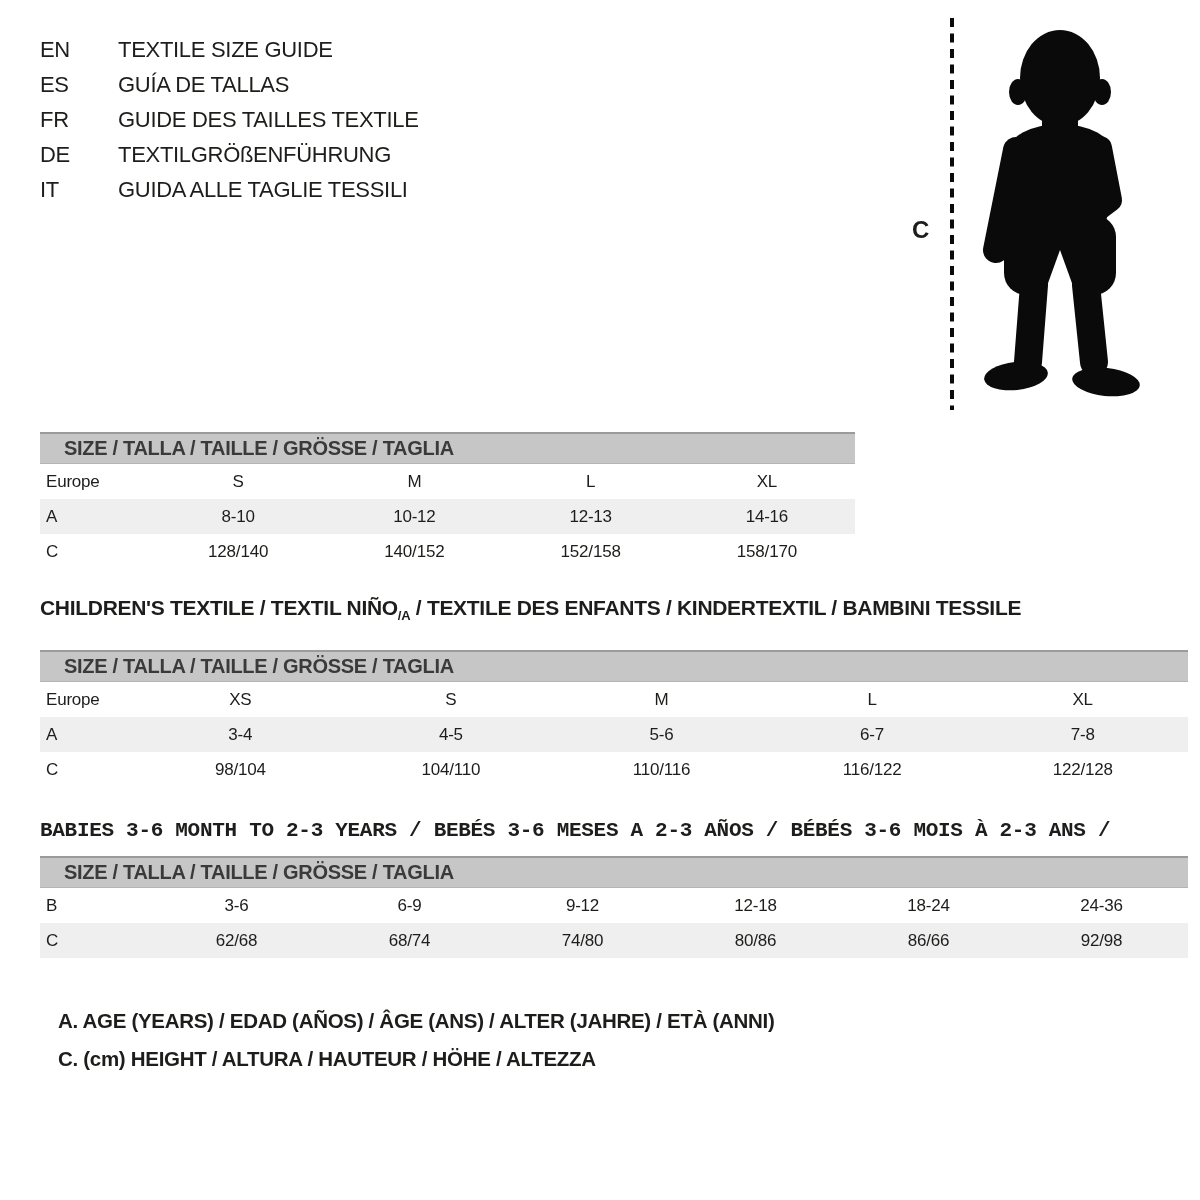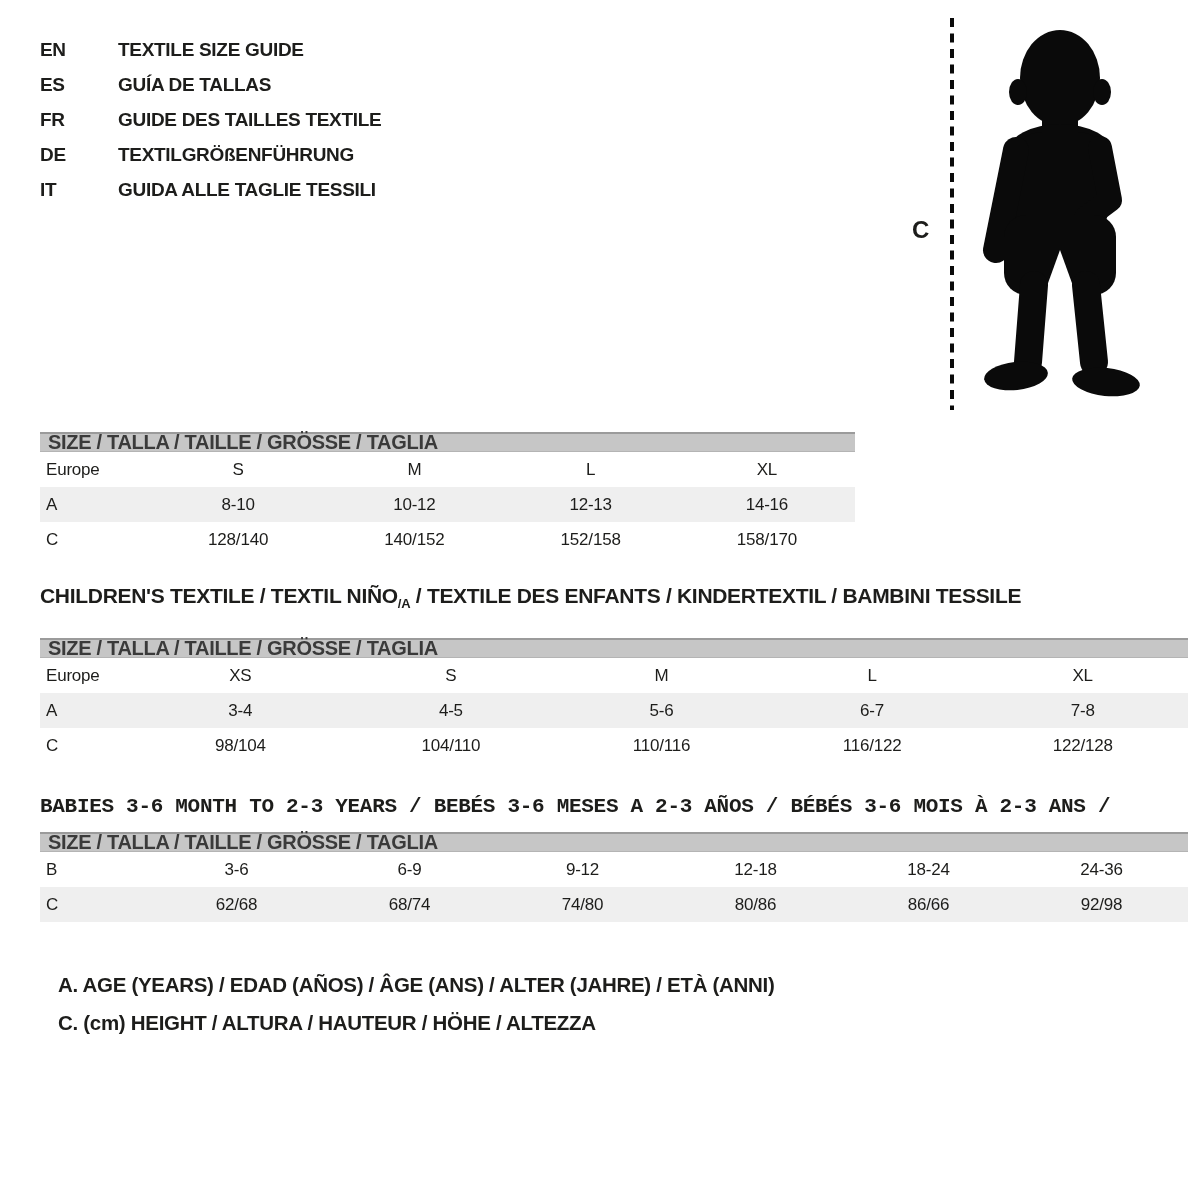--- a/index.html
+++ b/index.html
@@ -26,22 +26,22 @@
     padding-top:32px;
     padding-left:40px;
   }
   .lang-row{
     display:grid;
     grid-template-columns:78px 1fr;
     height:35px;
     align-items:center;
   }
   .lang-code,.lang-title{
-    font-weight:700;
-    font-size:19px;
+    font-weight:400;
+    font-size:22px;
     letter-spacing:-0.3px;
     white-space:nowrap;
   }
   
   .figure{
     position:absolute;
     left:900px;top:10px;
     width:250px;height:405px;
   }
   .figure svg{display:block;width:100%;height:100%;}
@@ -62,26 +62,26 @@
   }
   .size-table[data-idx="2"] .table-title .title-line{line-height:38px;font-family:Liberation Mono, monospace;}
   .size-table[data-idx="0"]{margin-top:225px;}
   .size-table[data-idx="1"]{margin-top:27px;}
   .size-table[data-idx="2"]{margin-top:25px;}
   .size-table[data-idx="0"] .tbl{width:815px;margin-top:28px;}
   .size-table[data-idx="1"] .tbl{width:1148px;margin-top:22px;}
   .size-table[data-idx="2"] .tbl{width:1148px;margin-top:6px;}
   .size-table[data-idx="1"] .trow{grid-template-columns:95px repeat(var(--n),1fr);}
   .bar{
-    height:20px;
+    height:32px;
     background:var(--bar);
     border-top:2px solid var(--bar-edge);
     border-bottom:1px solid #b4b4b4;
     display:flex;align-items:center;
-    padding-left:8px;
+    padding-left:24px;
     font-weight:700;
     font-size:20px;
     letter-spacing:-0.3px;
     color:#3a3a3a;
     white-space:nowrap;
   }
   .trow{
     display:grid;
     grid-template-columns:110px repeat(var(--n),1fr);
     height:35px;

